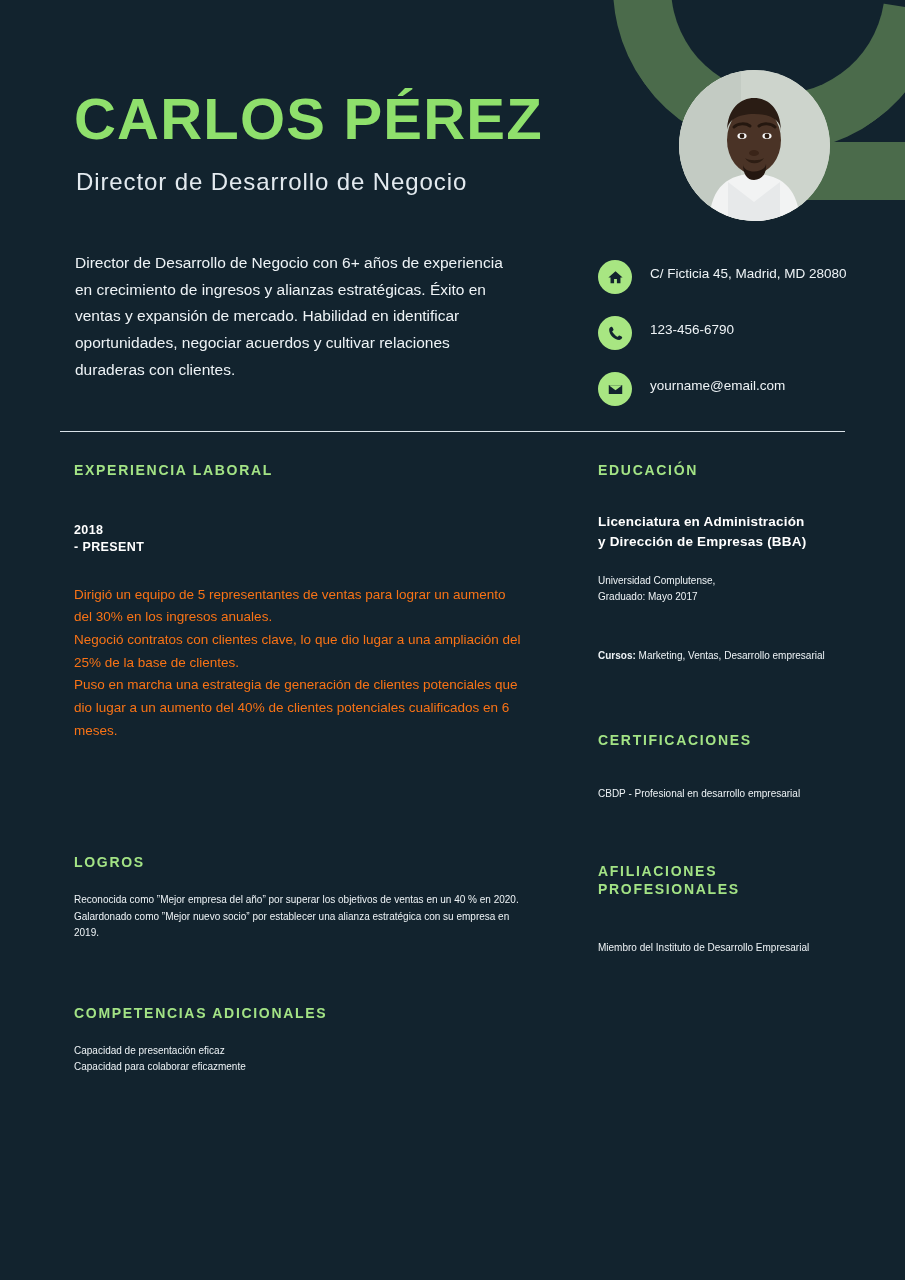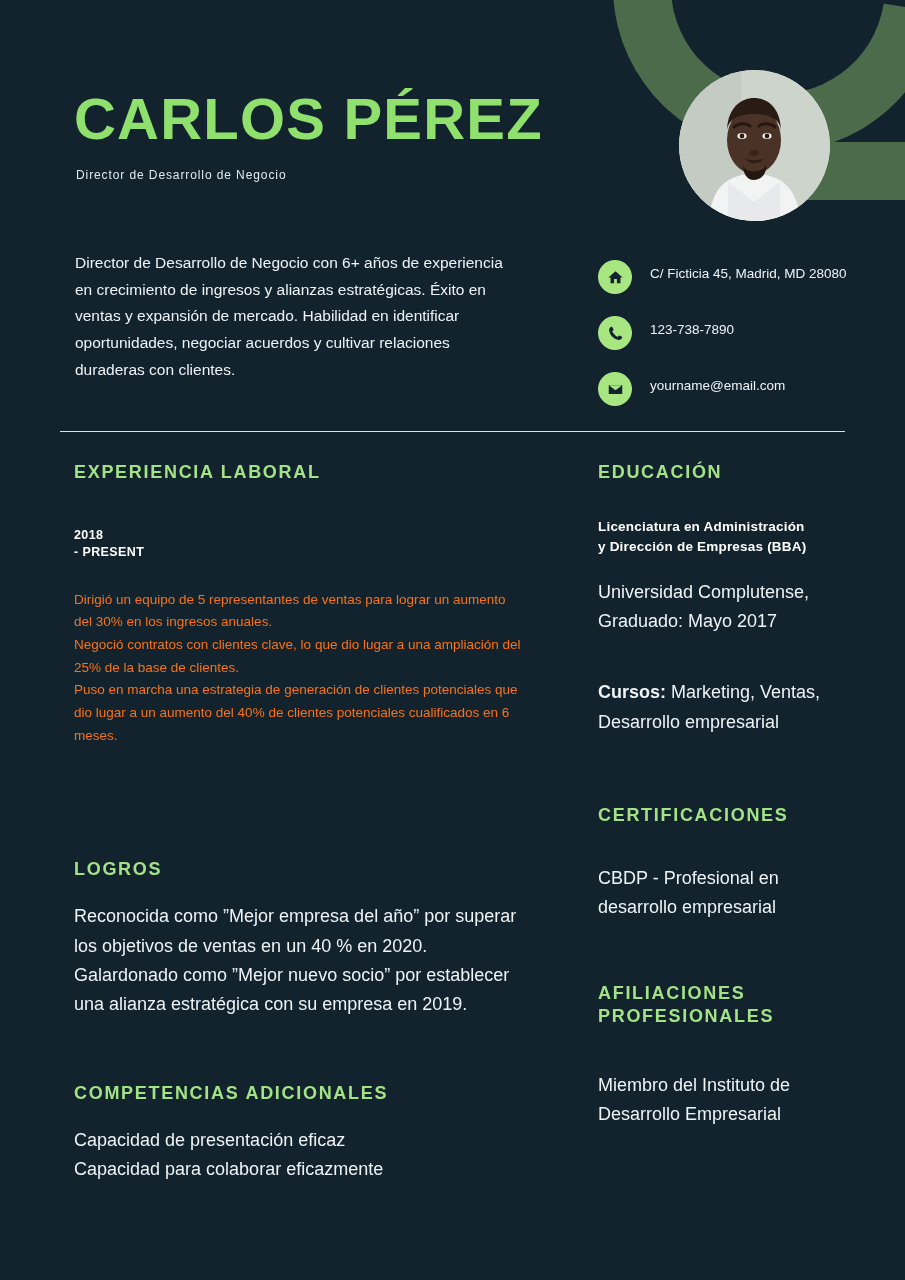--- a/index.html
+++ b/index.html
@@ -41,21 +41,21 @@
   .photo svg { display:block; width:100%; height:100%; }
 
   
   .name {
     position:absolute; left:74px; top:90px;
     font-size:58px; font-weight:bold; letter-spacing:1.2px;
     color:#8fe06c; line-height:1;
   }
   .role {
     position:absolute; left:76px; top:168px;
-    font-size:12px; color:#e3eaef; letter-spacing:0.9px;
+    font-size:24px; color:#e3eaef; letter-spacing:0.9px;
   }
 
   
   .summary {
     position:absolute; left:75px; top:250px; width:445px;
     font-size:15.5px; line-height:1.72; color:#eef3f6;
   }
 
   
   .contact { position:absolute; left:598px; top:260px; width:270px; }
@@ -72,26 +72,26 @@
   .divider {
     position:absolute; left:60px; top:431px;
     width:785px; height:1px; background:#d9e2e8;
   }
 
   
   .col-left  { position:absolute; left:74px;  top:462px; width:450px; }
   .col-right { position:absolute; left:598px; top:462px; width:260px; }
 
   .sec-head {
-    font-size:18px; font-weight:bold; letter-spacing:1.7px;
+    font-size:14px; font-weight:bold; letter-spacing:1.7px;
     color:#a3e385; margin-bottom:6px;
   }
   .sec-head.two-line { line-height:1.3; }
 
-  .body-text { font-size:18px; line-height:1.62; color:#eef3f6; }
+  .body-text { font-size:10px; line-height:1.62; color:#eef3f6; }
   .bold-line { font-size:13.5px; font-weight:bold; line-height:1.45; color:#ffffff; letter-spacing:0.2px; }
   .lbl-bold  { font-weight:bold; }
 
   .blk { margin-top:22px; }
 
   
   .exp-dates { font-size:12.5px; font-weight:bold; color:#ffffff; line-height:1.35; letter-spacing:0.4px; margin-top:44px; }
   .exp-body { display:flex; margin-top:28px; }
   .exp-company { flex:0 0 155px; font-size:13.5px; color:#eef3f6; }
   .exp-items { flex:1; font-size:13.5px; line-height:1.68; color:#f97316; }
@@ -149,21 +149,21 @@
           </svg>
       </span>
       <span class="c-text">C/ Ficticia 45, Madrid, MD 28080</span>
     </div>
     <div class="c-row">
       <span class="c-icon">
         <svg viewBox="0 0 24 24">
             <path d="M6.6 2.5 C5.2 2.5 3 4.4 3 6.6 C3 13.6 10.4 21 17.4 21 C19.6 21 21.5 18.8 21.5 17.4 C21.5 16.6 17.8 14.4 17.1 14.8 C16.3 15.3 15.4 17 14.6 16.6 C12.3 15.4 8.6 11.7 7.4 9.4 C7 8.6 8.7 7.7 9.2 6.9 C9.6 6.2 7.4 2.5 6.6 2.5 Z"></path>
           </svg>
       </span>
-      <span class="c-text">123-738-7890</span>
+      <span class="c-text">123-456-6790</span>
     </div>
     <div class="c-row">
       <span class="c-icon">
         <svg viewBox="0 0 24 24">
             <path d="M2.5 5.5 h19 v13 h-19 Z M3.5 6.6 L12 13.2 L20.5 6.6 L20.5 5.9 L3.5 5.9 Z"></path>
           </svg>
       </span>
       <span class="c-text">yourname@email.com</span>
     </div>
   </div>

